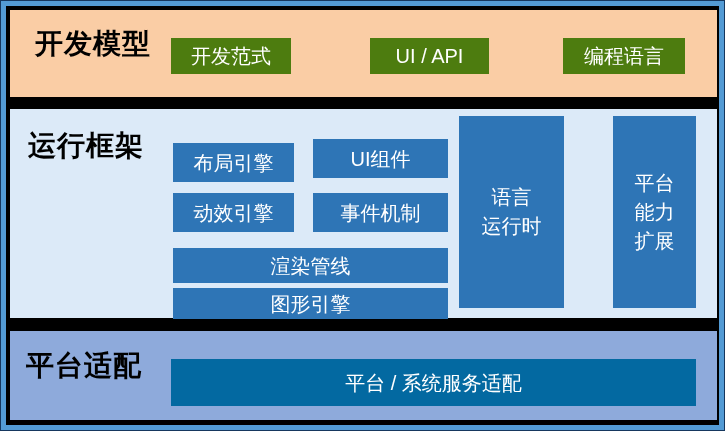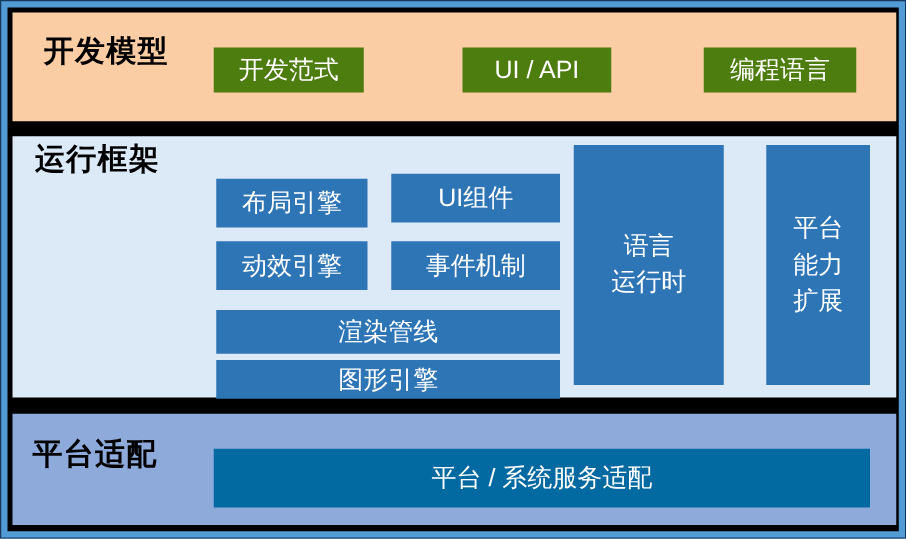--- a/index.html
+++ b/index.html
@@ -29,27 +29,27 @@
     box-sizing: border-box;
   }
   .section.dev      { top: 9px;   height: 87px;  background: #FACDA5; }
   .section.runtime  { top: 108px; height: 209px; background: #DCEAF8; }
   .section.platform { top: 330px; height: 89px;  background: #8EAADB; }
 
   .band-label {
     position: absolute;
     color: #000000;
     font-weight: 700;
-    font-size: 24px;
+    font-size: 28px;
     line-height: 1.1;
     letter-spacing: 1px;
     white-space: nowrap;
   }
   #label-dev      { left: 34px; top: 28px; }
-  #label-runtime  { left: 27px; top: 114px; }
+  #label-runtime  { left: 27px; top: 130px; }
   #label-platform { left: 25px; top: 350px; }
 
   .chip, .box, .tallbox, .navybox {
     position: absolute;
     display: flex;
     align-items: center;
     justify-content: center;
     color: #FFFFFF;
     font-size: 20px;
     line-height: 1.2;
@@ -67,21 +67,21 @@
   #box-anim     { left: 172px; top: 168px; width: 121px; height: 39px; }
   #box-event    { left: 312px; top: 168px; width: 135px; height: 39px; }
   #box-render   { left: 172px; top: 223px; width: 275px; height: 35px; }
   #box-graphics { left: 172px; top: 263px; width: 275px; height: 31px; }
 
   .tallbox {
     background: #2E75B6;
     flex-direction: column;
     line-height: 1.45;
   }
-  #box-langruntime { left: 458px; top: 115px; width: 120px; height: 192px; }
+  #box-langruntime { left: 458px; top: 115px; width: 105px; height: 192px; }
   #box-platcap     { left: 612px; top: 115px; width: 83px; height: 192px; }
 
   .navybox { background: #0369a1; }
   #box-adapter { left: 170px; top: 358px; width: 525px; height: 47px; }
 </style>
 </head>
 <body>
 
 <div class="canvas">
   <div class="panel"></div>

